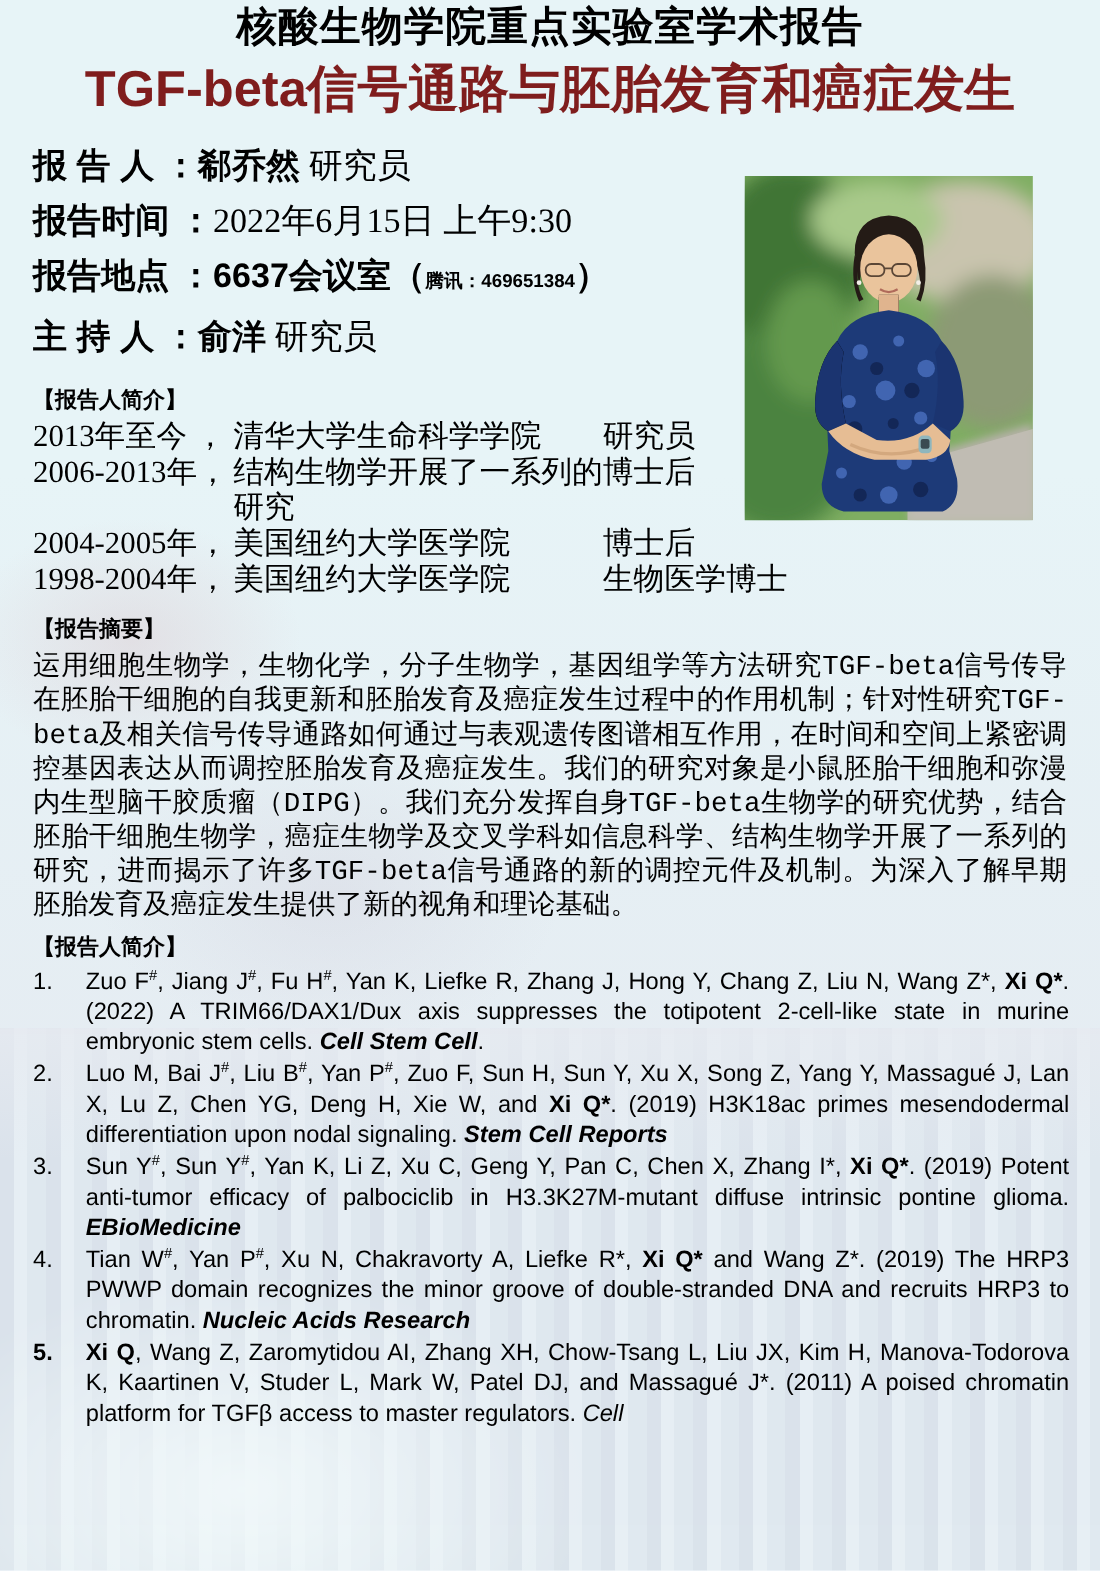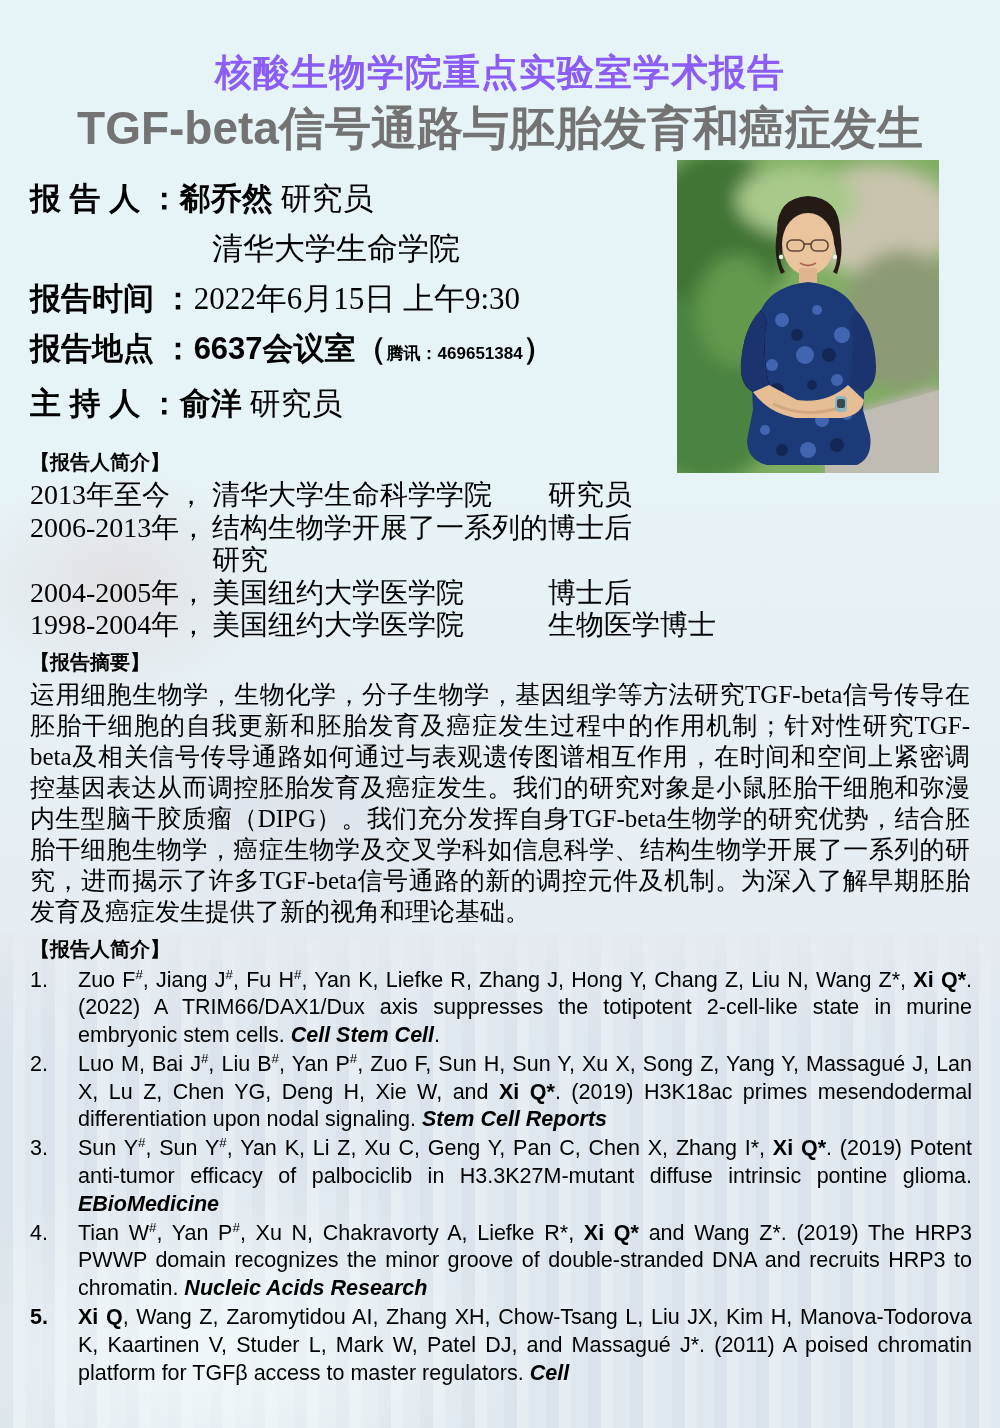--- a/index.html
+++ b/index.html
@@ -18,45 +18,45 @@
   .bg-bottom { position:absolute; left:0; top:935px; width:100%; height:493px; z-index:0; opacity:.42;
     background:
       radial-gradient(420px 260px at 22% 85%, rgba(255,255,255,.95), rgba(255,255,255,0) 75%),
       repeating-linear-gradient(90deg, #c9cbdb 0 13px, #e6e7f0 13px 25px, #d6d8e6 25px 42px);
   }
   .bg-bottom-fade { position:absolute; left:0; top:935px; width:100%; height:120px; z-index:0;
     background:linear-gradient(180deg, #e7ebf1 0%, rgba(231,235,241,0) 100%); opacity:.8; }
 
   .content { position:absolute; inset:0; z-index:1; }
 
-  .header-small { margin-top:48px; text-align:center; font-size:37px; line-height:50px;
-    font-weight:bold; color:#8b5cf6; letter-spacing:1px; }
+  .header-small { text-align:center; font-size:37px; line-height:50px;
+    font-weight:bold; color:#000000; letter-spacing:1px; }
   .main-title { text-align:center; font-family:"Liberation Sans","DejaVu Sans",sans-serif;
-    font-size:46px; line-height:60px; font-weight:800; color:#737373; letter-spacing:0px; }
+    font-size:46px; line-height:60px; font-weight:800; color:#7f1d1d; letter-spacing:0px; }
 
   .info-block { margin:16px 0 0 30px; width:645px; }
   .info-row { font-size:31px; line-height:50px; white-space:nowrap; }
   .lbl { font-family:"Liberation Sans","DejaVu Sans",sans-serif; font-weight:bold; }
   .name-bold { font-family:"Liberation Sans","DejaVu Sans",sans-serif; font-weight:bold; }
   .val-serif { font-family:"Liberation Serif","DejaVu Serif",serif; font-weight:normal; }
   .val-bold-serif { font-family:"Liberation Serif","DejaVu Serif",serif; font-weight:normal; }
   .indent-row { padding-left:182px; }
   .meeting-small { font-size:17px; font-weight:bold; }
 
   .photo { position:absolute; left:677px; top:160px; width:262px; height:313px; z-index:2; }
 
   .section { margin:0 30px; }
   .sec-heading { font-size:20px; line-height:34px; font-weight:bold; }
   .bio-sec { margin-top:16px; }
   .bio-row { display:flex; font-size:28px; line-height:32.5px; }
   .bio-period { width:182px; flex:none; }
   .bio-org { width:336px; flex:none; }
   .bio-role { flex:1; }
 
-  .abs-sec { margin-top:3px; }
+  .abs-sec { margin-top:13px;font-family:Liberation Mono, monospace; }
   .abs-text { font-size:25px; line-height:31px; text-align:justify; text-justify:inter-character; }
 
   .pub-sec { margin-top:5px; margin-right:28px; }
   .pub-list { font-family:"Liberation Sans","DejaVu Sans",sans-serif; font-size:21.5px; line-height:27.8px; }
   .pub-item { display:flex; margin-top:1px; }
   .pub-num { width:48px; flex:none; }
   .pub-num.bold { font-weight:bold; }
   .pub-text { flex:1; text-align:justify; }
   .pub-text sup { font-size:62%; line-height:0; }
 </style>
@@ -69,23 +69,20 @@
   <div class="bg-bottom-fade"></div>
 
   <div class="content">
 
     <div class="header-small">核酸生物学院重点实验室学术报告</div>
     <div class="main-title">TGF-beta信号通路与胚胎发育和癌症发生</div>
 
     <div class="info-block">
       <div class="info-row">
         <span class="lbl">报 告 人 ：</span><span class="name-bold">郗乔然</span><span class="val-serif"> 研究员</span>
-      </div>
-      <div class="info-row indent-row">
-        <span class="val-serif">清华大学生命学院</span>
       </div>
       <div class="info-row">
         <span class="lbl">报告时间 ：</span><span class="val-bold-serif">2022年6月15日 上午9:30</span>
       </div>
       <div class="info-row">
         <span class="lbl">报告地点 ：</span><span class="name-bold">6637会议室</span><span class="lbl">（</span><span class="meeting-small lbl">腾讯：469651384</span><span class="lbl">）</span>
       </div>
       <div class="info-row">
         <span class="lbl">主 持 人 ：</span><span class="name-bold">俞洋</span><span class="val-serif"> 研究员</span>
       </div>
@@ -214,19 +211,19 @@
         <div class="pub-item">
           <span class="pub-num">3.</span>
           <span class="pub-text"><span>Sun Y</span><sup>#</sup><span>, Sun Y</span><sup>#</sup><span>, Yan K, Li Z, Xu C, Geng Y, Pan C, Chen X, Zhang I*, </span><span style="font-weight: bold;">Xi Q*</span><span>. (2019) Potent anti-tumor efficacy of palbociclib in H3.3K27M-mutant diffuse intrinsic pontine glioma. </span><span style="font-weight: bold; font-style: italic;">EBioMedicine</span></span>
         </div>
         <div class="pub-item">
           <span class="pub-num">4.</span>
           <span class="pub-text"><span>Tian W</span><sup>#</sup><span>, Yan P</span><sup>#</sup><span>, Xu N, Chakravorty A, Liefke R*, </span><span style="font-weight: bold;">Xi Q*</span><span> and Wang Z*. (2019) The HRP3 PWWP domain recognizes the minor groove of double-stranded DNA and recruits HRP3 to chromatin. </span><span style="font-weight: bold; font-style: italic;">Nucleic Acids Research</span></span>
         </div>
         <div class="pub-item">
           <span class="pub-num bold">5.</span>
-          <span class="pub-text"><span style="font-weight: bold;">Xi Q</span><span>, Wang Z, Zaromytidou AI, Zhang XH, Chow-Tsang L, Liu JX, Kim H, Manova-Todorova K, Kaartinen V, Studer L, Mark W, Patel DJ, and Massagué J*. (2011) A poised chromatin platform for TGFβ access to master regulators. </span><span style="font-weight: bold; font-style: italic;">Cell</span></span>
+          <span class="pub-text"><span style="font-weight: bold;">Xi Q</span><span>, Wang Z, Zaromytidou AI, Zhang XH, Chow-Tsang L, Liu JX, Kim H, Manova-Todorova K, Kaartinen V, Studer L, Mark W, Patel DJ, and Massagué J*. (2011) A poised chromatin platform for TGFβ access to master regulators. </span><span style="font-weight: normal; font-style: italic;">Cell</span></span>
         </div>
       </div>
     </div>
 
   </div>
 </div>
 
 </body></html>

